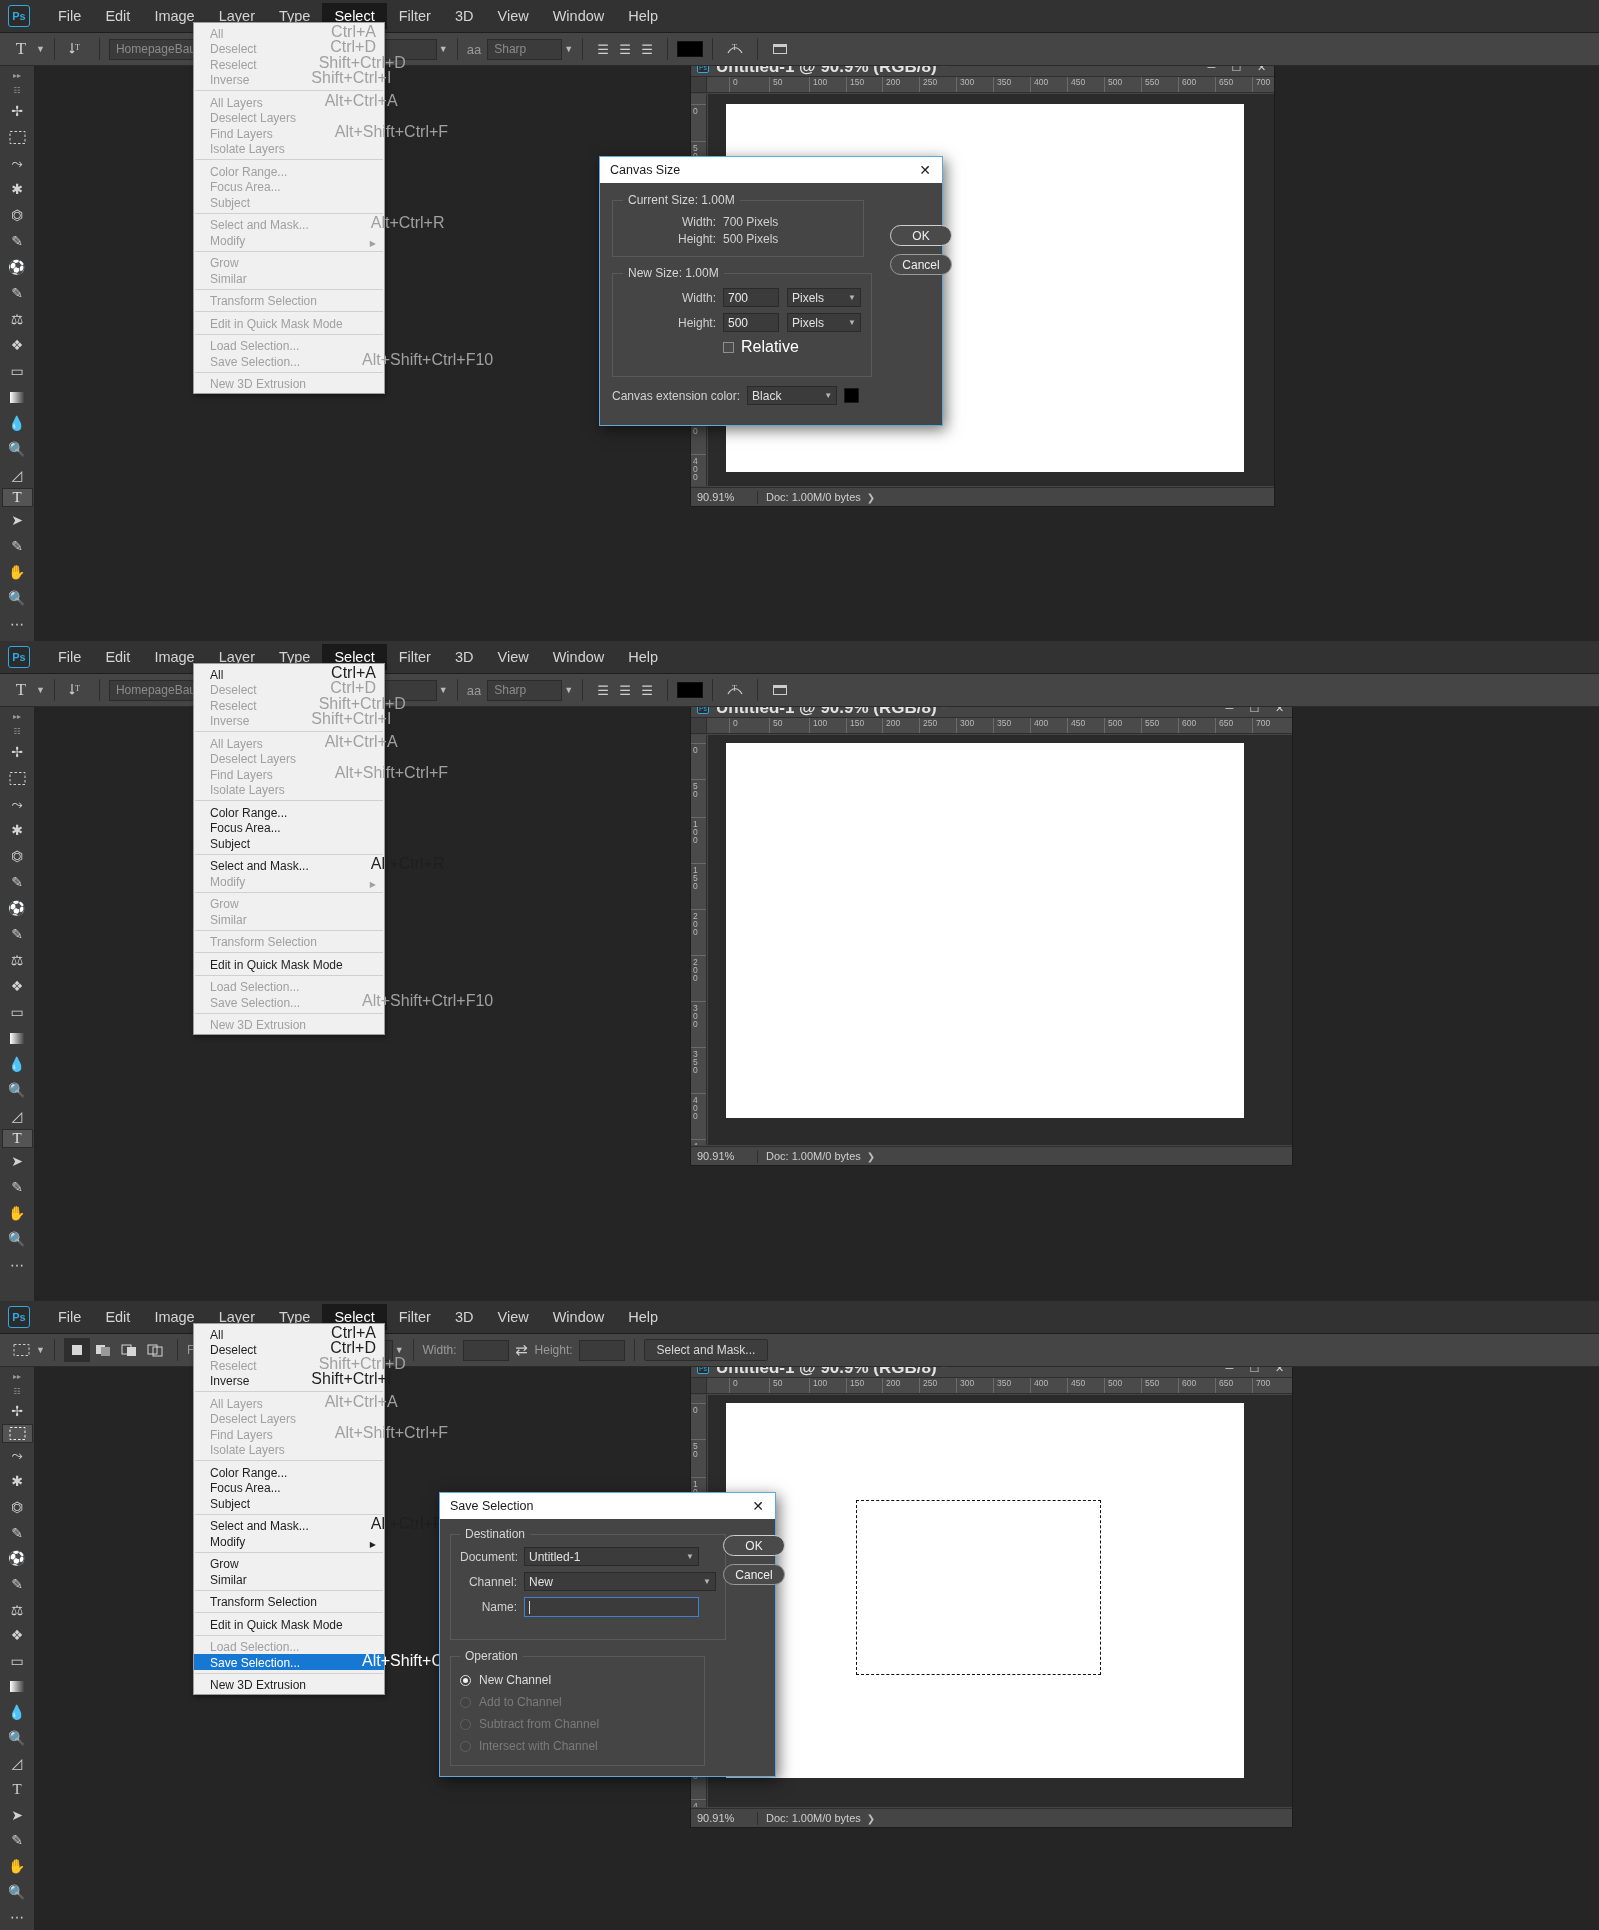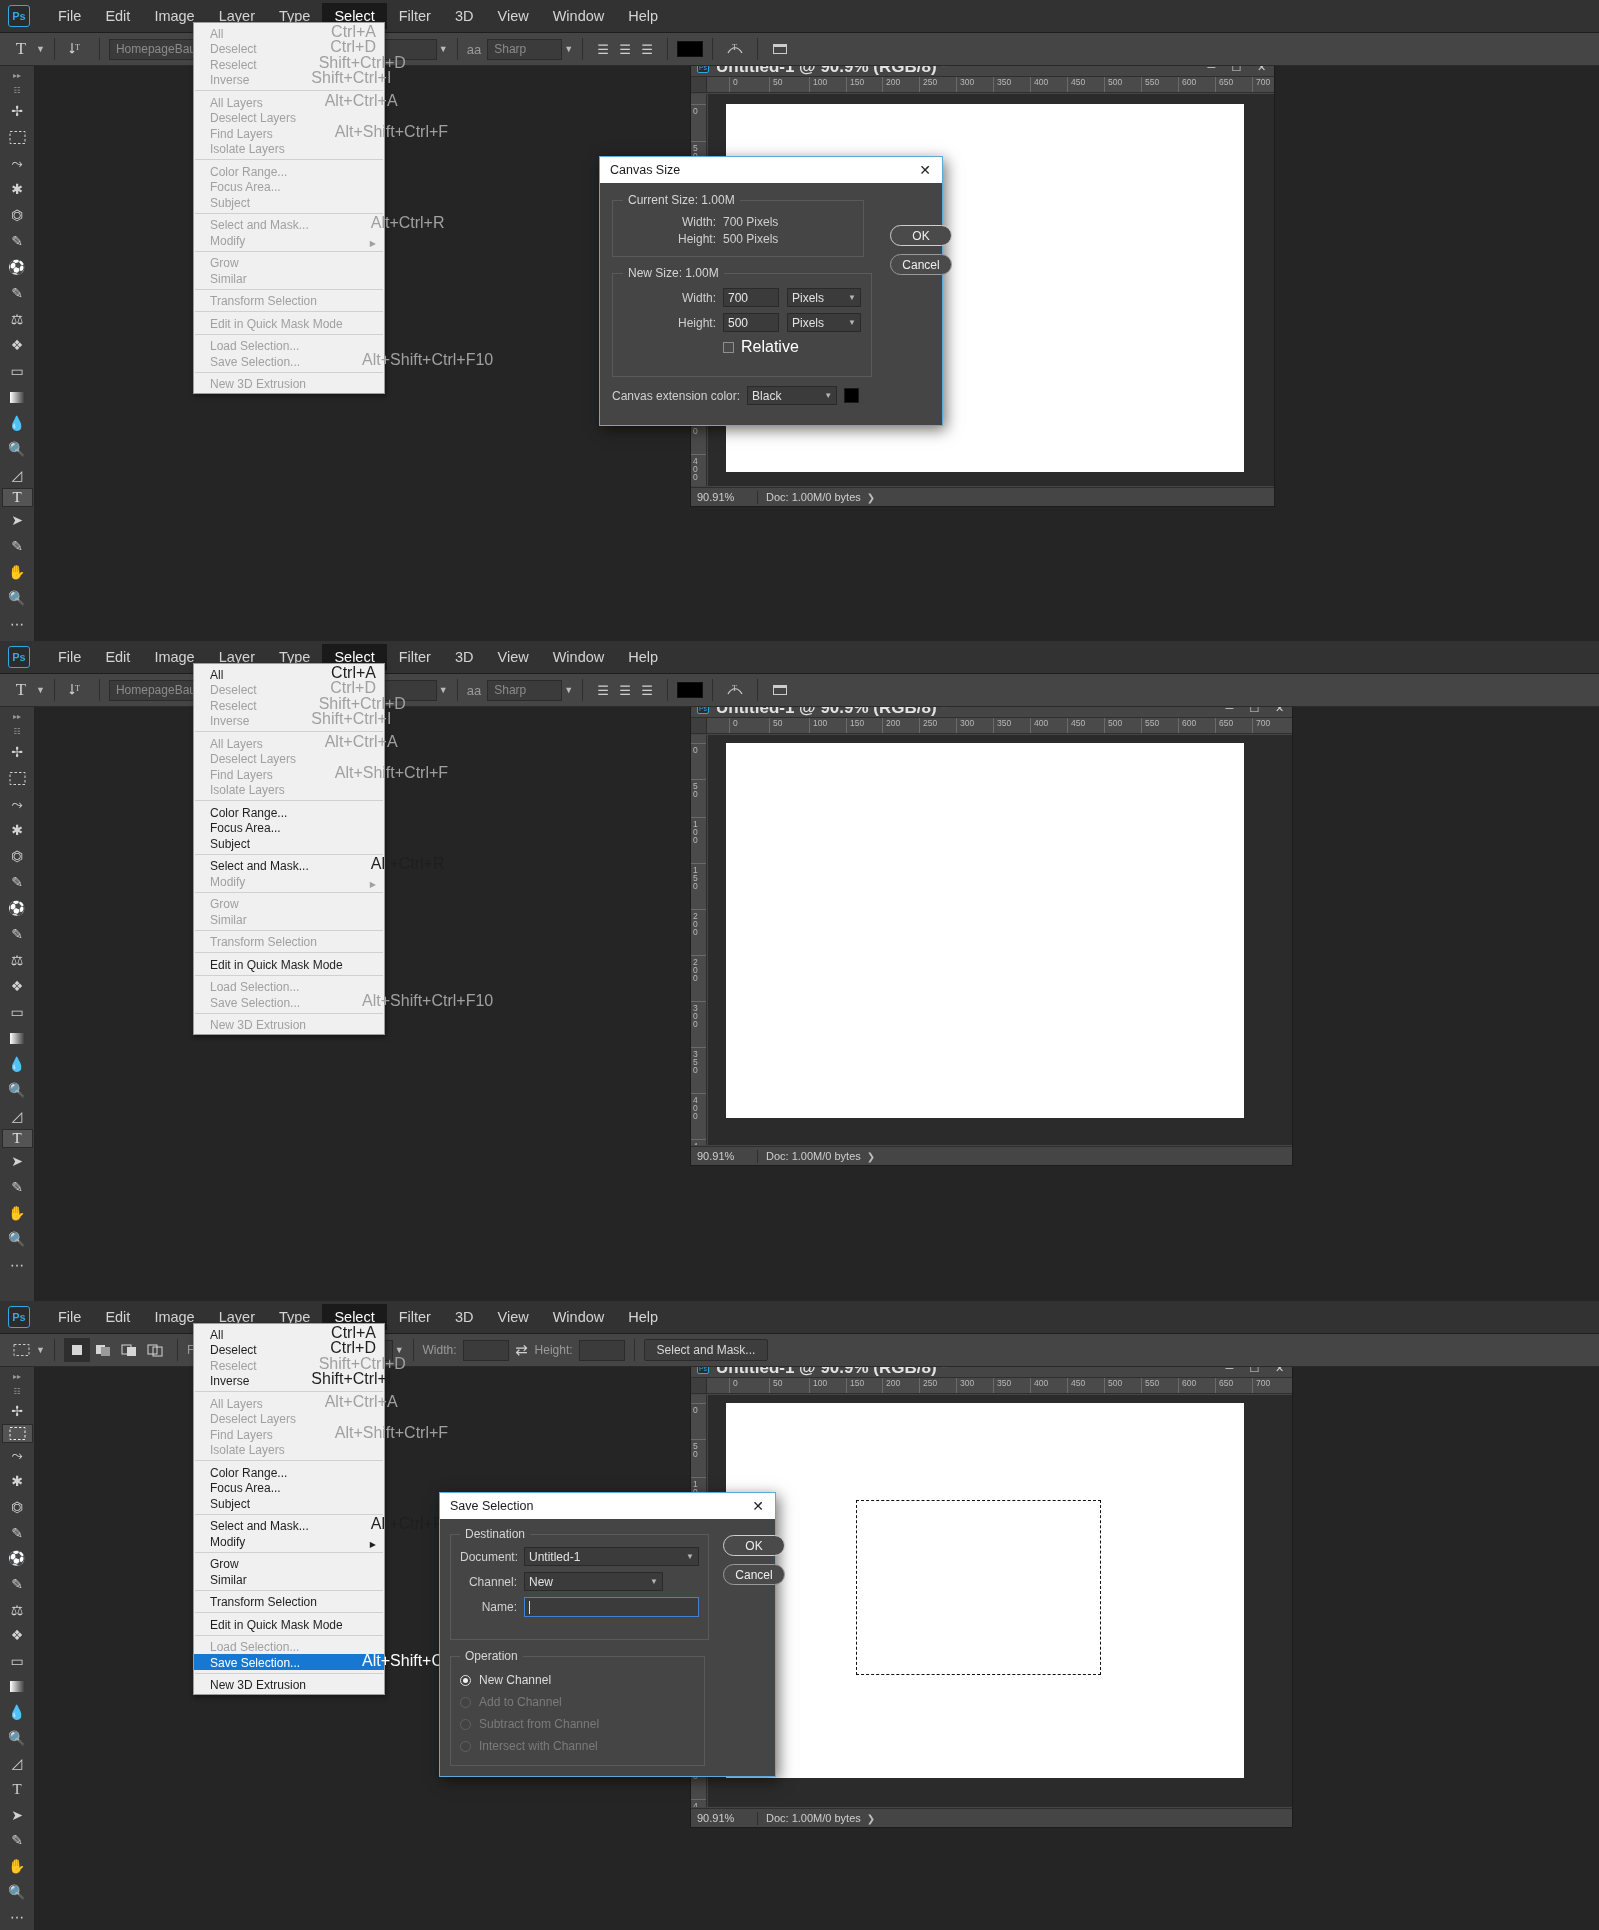--- a/index.html
+++ b/index.html
@@ -997,21 +997,21 @@
             <legend>Destination</legend>
             <div class="row">
               <div class="lbl" style="width:64px;">Document:</div>
               <div class="sel" style="width:175px;">
                 <span>Untitled-1</span>
                   <span class="chev">▼</span>
               </div>
             </div>
             <div class="row">
               <div class="lbl" style="width:64px;">Channel:</div>
-              <div class="sel" style="width:139px;">
+              <div class="sel" style="width:192px;">
                 <span>New</span>
                   <span class="chev">▼</span>
               </div>
             </div>
             <div class="row" style="margin-bottom:0;">
               <div class="lbl" style="width:64px;">Name:</div>
               <div class="textinput" style="width:175px;">
                 <span class="caret"></span>
                 <span></span>
               </div>

